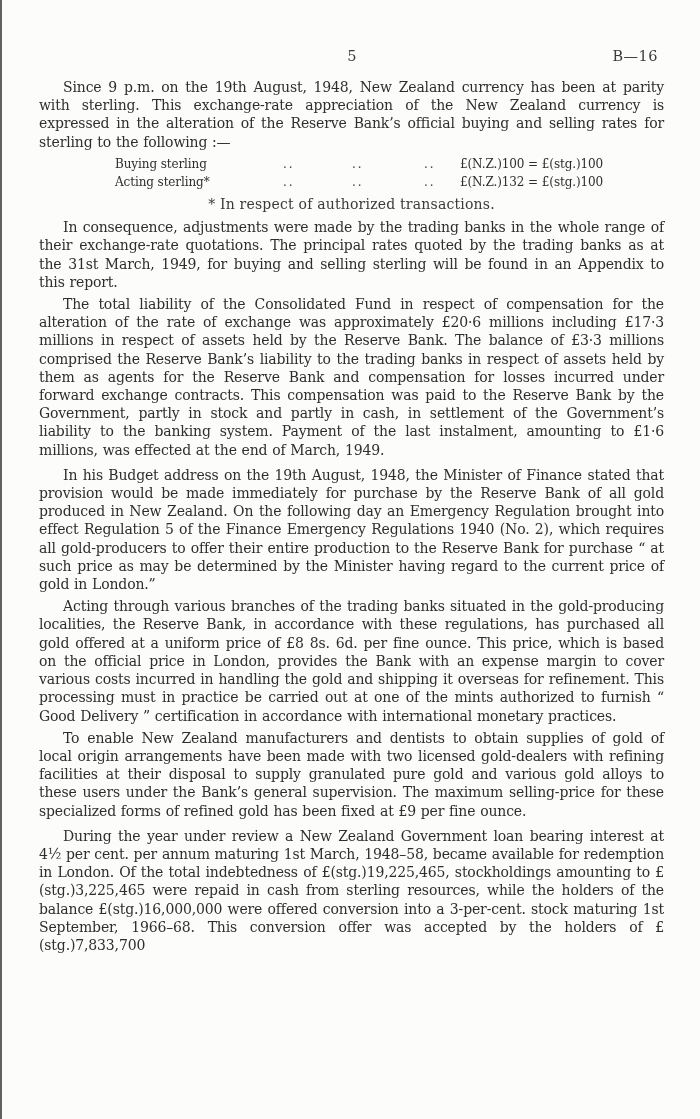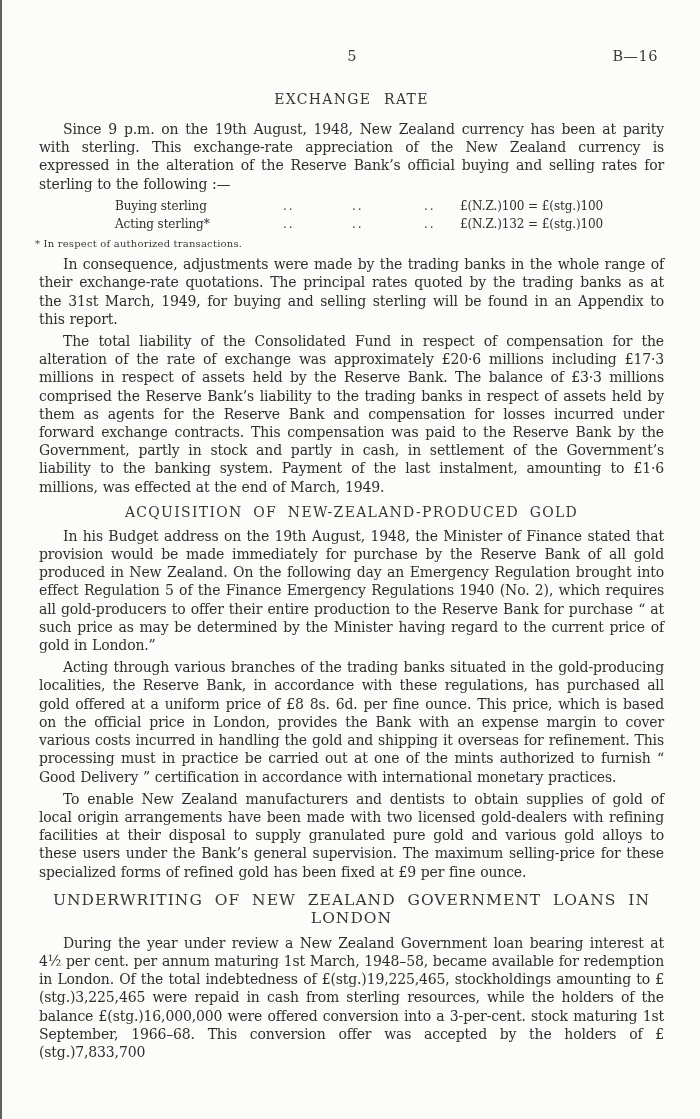--- a/index.html
+++ b/index.html
@@ -76,41 +76,40 @@
     font-size: 12px; line-height: 18.2px;
     letter-spacing: -0.1px;
   }
   .rate-row .rate-label { width: 168px; flex: none; }
   .rate-row .leader { flex: none; letter-spacing: 2px; color: #45453f; }
   .rate-row .leader.d1 { width: 69px; }
   .rate-row .leader.d2 { width: 72px; }
   .rate-row .leader.d3 { width: 36px; }
   .rate-row .rate-value { flex: none; }
   .footnote {
-    text-align: left;
-    font-size: 10px;
+    text-align: center;
+    font-size: 14px;
     margin-top: 5px;
     color: #3a3a38;
     letter-spacing: .2px;
   }
 </style>
 </head>
 <body>
 
 <div class="page">
   <div class="scan-edge"></div>
 
   <div class="content">
 
     <div class="pageheader">
       <span class="pagenum">5</span>
       <span class="reportcode">B—16</span>
     </div>
 
-    <h2 class="h-sec">EXCHANGE RATE</h2>
 
     <p class="body first">Since 9 p.m. on the 19th August, 1948, New Zealand currency has been at parity with sterling. This exchange-rate appreciation of the New Zealand currency is expressed in the alteration of the Reserve Bank’s official buying and selling rates for sterling to the following :—</p>
 
     <div class="rates">
       <div class="rate-row">
         <span class="rate-label">Buying sterling</span>
         <span class="leader d1">..</span>
         <span class="leader d2">..</span>
         <span class="leader d3">..</span>
         <span class="rate-value">£(N.Z.)100 = £(stg.)100</span>
@@ -122,27 +121,25 @@
         <span class="leader d3">..</span>
         <span class="rate-value">£(N.Z.)132 = £(stg.)100</span>
       </div>
       <div class="footnote">* In respect of authorized transactions.</div>
     </div>
 
     <p class="body after-foot">In consequence, adjustments were made by the trading banks in the whole range of their exchange-rate quotations. The principal rates quoted by the trading banks as at the 31st March, 1949, for buying and selling sterling will be found in an Appendix to this report.</p>
 
     <p class="body">The total liability of the Consolidated Fund in respect of compensation for the alteration of the rate of exchange was approximately £20·6 millions including £17·3 millions in respect of assets held by the Reserve Bank. The balance of £3·3 millions comprised the Reserve Bank’s liability to the trading banks in respect of assets held by them as agents for the Reserve Bank and compensation for losses incurred under forward exchange contracts. This compensation was paid to the Reserve Bank by the Government, partly in stock and partly in cash, in settlement of the Government’s liability to the banking system. Payment of the last instalment, amounting to £1·6 millions, was effected at the end of March, 1949.</p>
 
-    <h2 class="h-sec gold">ACQUISITION OF NEW-ZEALAND-PRODUCED GOLD</h2>
 
     <p class="body after-head">In his Budget address on the 19th August, 1948, the Minister of Finance stated that provision would be made immediately for purchase by the Reserve Bank of all gold produced in New Zealand. On the following day an Emergency Regulation brought into effect Regulation 5 of the Finance Emergency Regulations 1940 (No. 2), which requires all gold-producers to offer their entire production to the Reserve Bank for purchase “ at such price as may be determined by the Minister having regard to the current price of gold in London.”</p>
 
     <p class="body">Acting through various branches of the trading banks situated in the gold-producing localities, the Reserve Bank, in accordance with these regulations, has purchased all gold offered at a uniform price of £8 8s. 6d. per fine ounce. This price, which is based on the official price in London, provides the Bank with an expense margin to cover various costs incurred in handling the gold and shipping it overseas for refinement. This processing must in practice be carried out at one of the mints authorized to furnish “ Good Delivery ” certification in accordance with international monetary practices.</p>
 
     <p class="body">To enable New Zealand manufacturers and dentists to obtain supplies of gold of local origin arrangements have been made with two licensed gold-dealers with refining facilities at their disposal to supply granulated pure gold and various gold alloys to these users under the Bank’s general supervision. The maximum selling-price for these specialized forms of refined gold has been fixed at £9 per fine ounce.</p>
 
-    <h2 class="h-sec underwriting">UNDERWRITING OF NEW ZEALAND GOVERNMENT LOANS IN LONDON</h2>
 
 
     <p class="body after-head fulljust">During the year under review a New Zealand Government loan bearing interest at 4½ per cent. per annum maturing 1st March, 1948–58, became available for redemption in London. Of the total indebtedness of £(stg.)19,225,465, stockholdings amounting to £(stg.)3,225,465 were repaid in cash from sterling resources, while the holders of the balance £(stg.)16,000,000 were offered conversion into a 3-per-cent. stock maturing 1st September, 1966–68. This conversion offer was accepted by the holders of £(stg.)7,833,700</p>
 
   </div>
 </div>
 
 </body></html>

